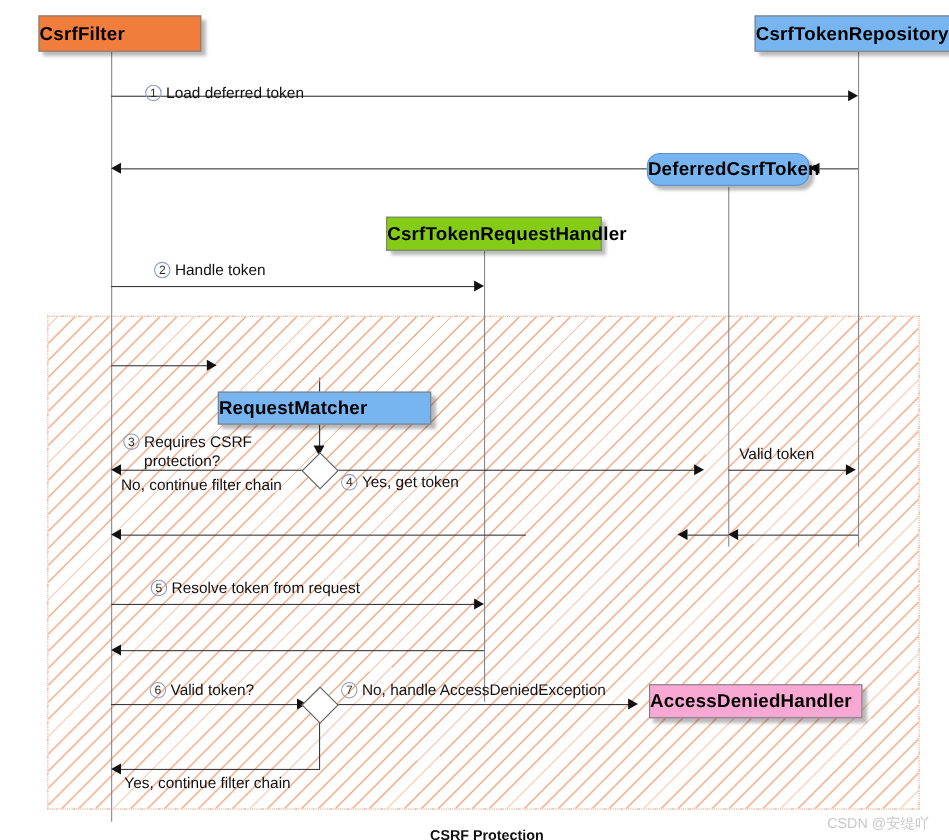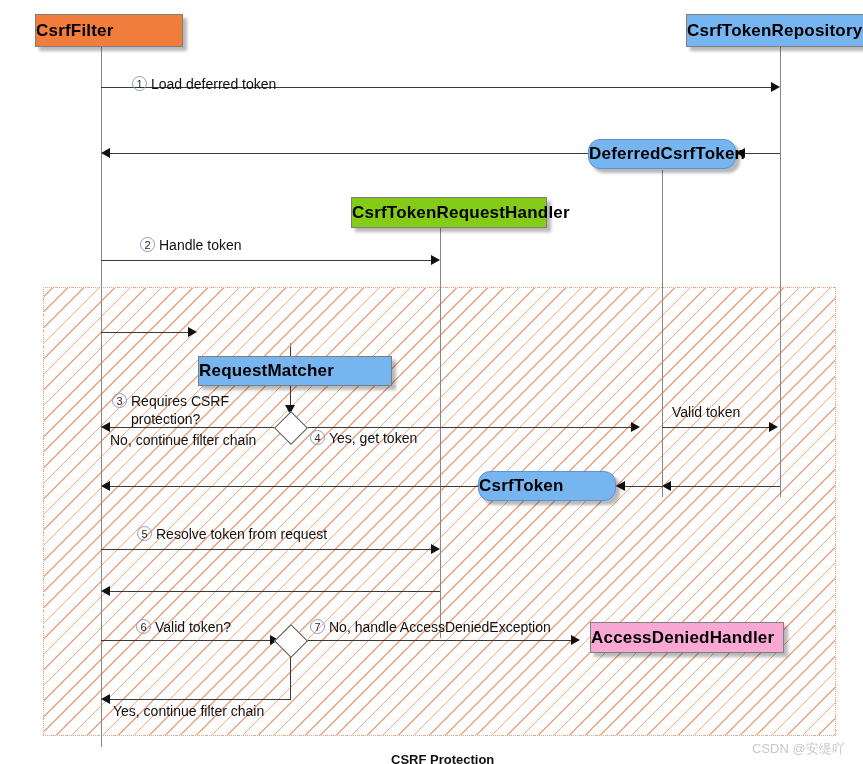--- a/index.html
+++ b/index.html
@@ -155,23 +155,20 @@
   </div>
 
   <div class="node rect" style="left:351px; top:197px; width:196px; height:31px; background:#84cc16;">
     <span>CsrfTokenRequestHandler</span>
   </div>
 
   <div class="node rect" style="left:198px; top:316px; width:194px; height:30px; background:#77b5f0;margin-top:40px;">
     <span>RequestMatcher</span>
   </div>
 
-  <div class="node round" style="left:478px; top:471px; width:138px; height:30px; background:#77b5f0;">
-    <span>CsrfToken</span>
-  </div>
 
   <div class="node rect" style="left:590px; top:622px; width:194px; height:31px; background:#f9a8d4;">
     <span>AccessDeniedHandler</span>
   </div>
 
   <div class="hline" style="left:101px; top:87px; width:672px;"></div>
   <div class="arrow right" style="left:771px; top:82px;"></div>
   <div class="lbl" style="left:132px; top:76px;">
     <span class="step">1</span><span>Load deferred token</span>
   </div>

